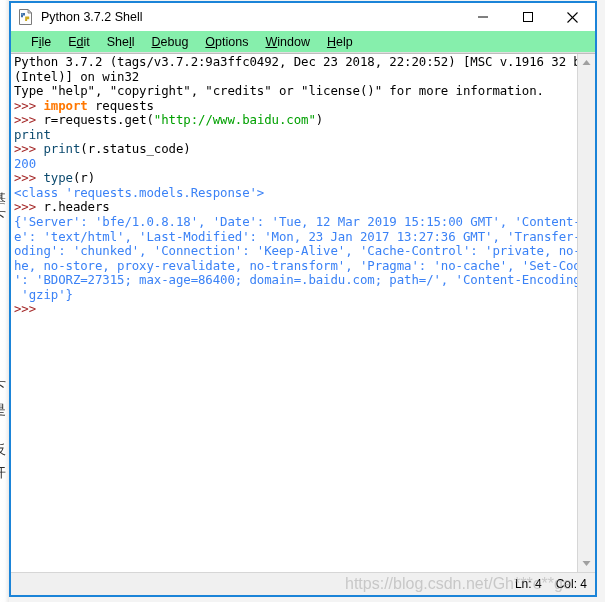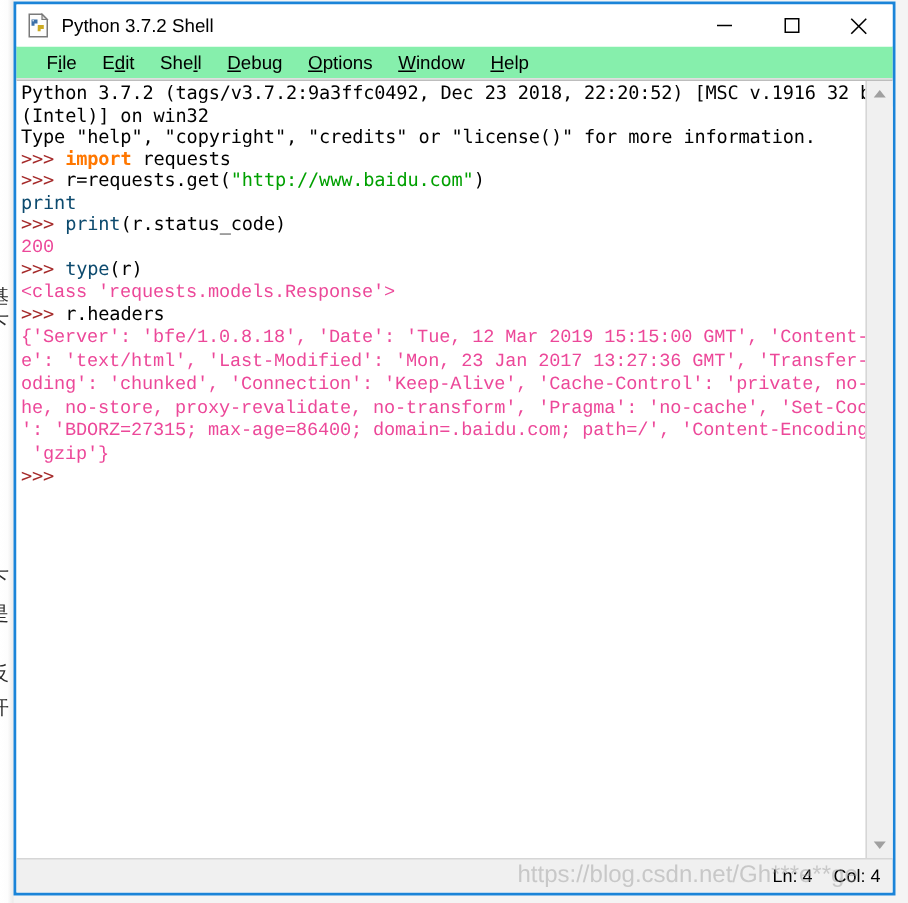--- a/index.html
+++ b/index.html
@@ -132,21 +132,21 @@
     color: #000000;
     letter-spacing: -0.1px;
   }
   .ln { display: block; min-height: 14.55px; }
 
   
   .c-prompt  { color: #a52a2a; }
   .c-kw      { color: #ff7700; font-weight: bold; }
   .c-str     { color: #00a000; }
   .c-builtin { color: #0c4a6e; }
-  .c-out     { color: #ec4899; font-family: Liberation Mono, monospace; }
+  .c-out     { color: #3b82f6; }
   .c-plain   { color: #000000; }
 
   
   #vscroll {
     width: 17px;
     flex: 0 0 17px;
     background: #f0f0f0;
     border-left: 1px solid #d6d6d6;
     display: flex;
     flex-direction: column;

